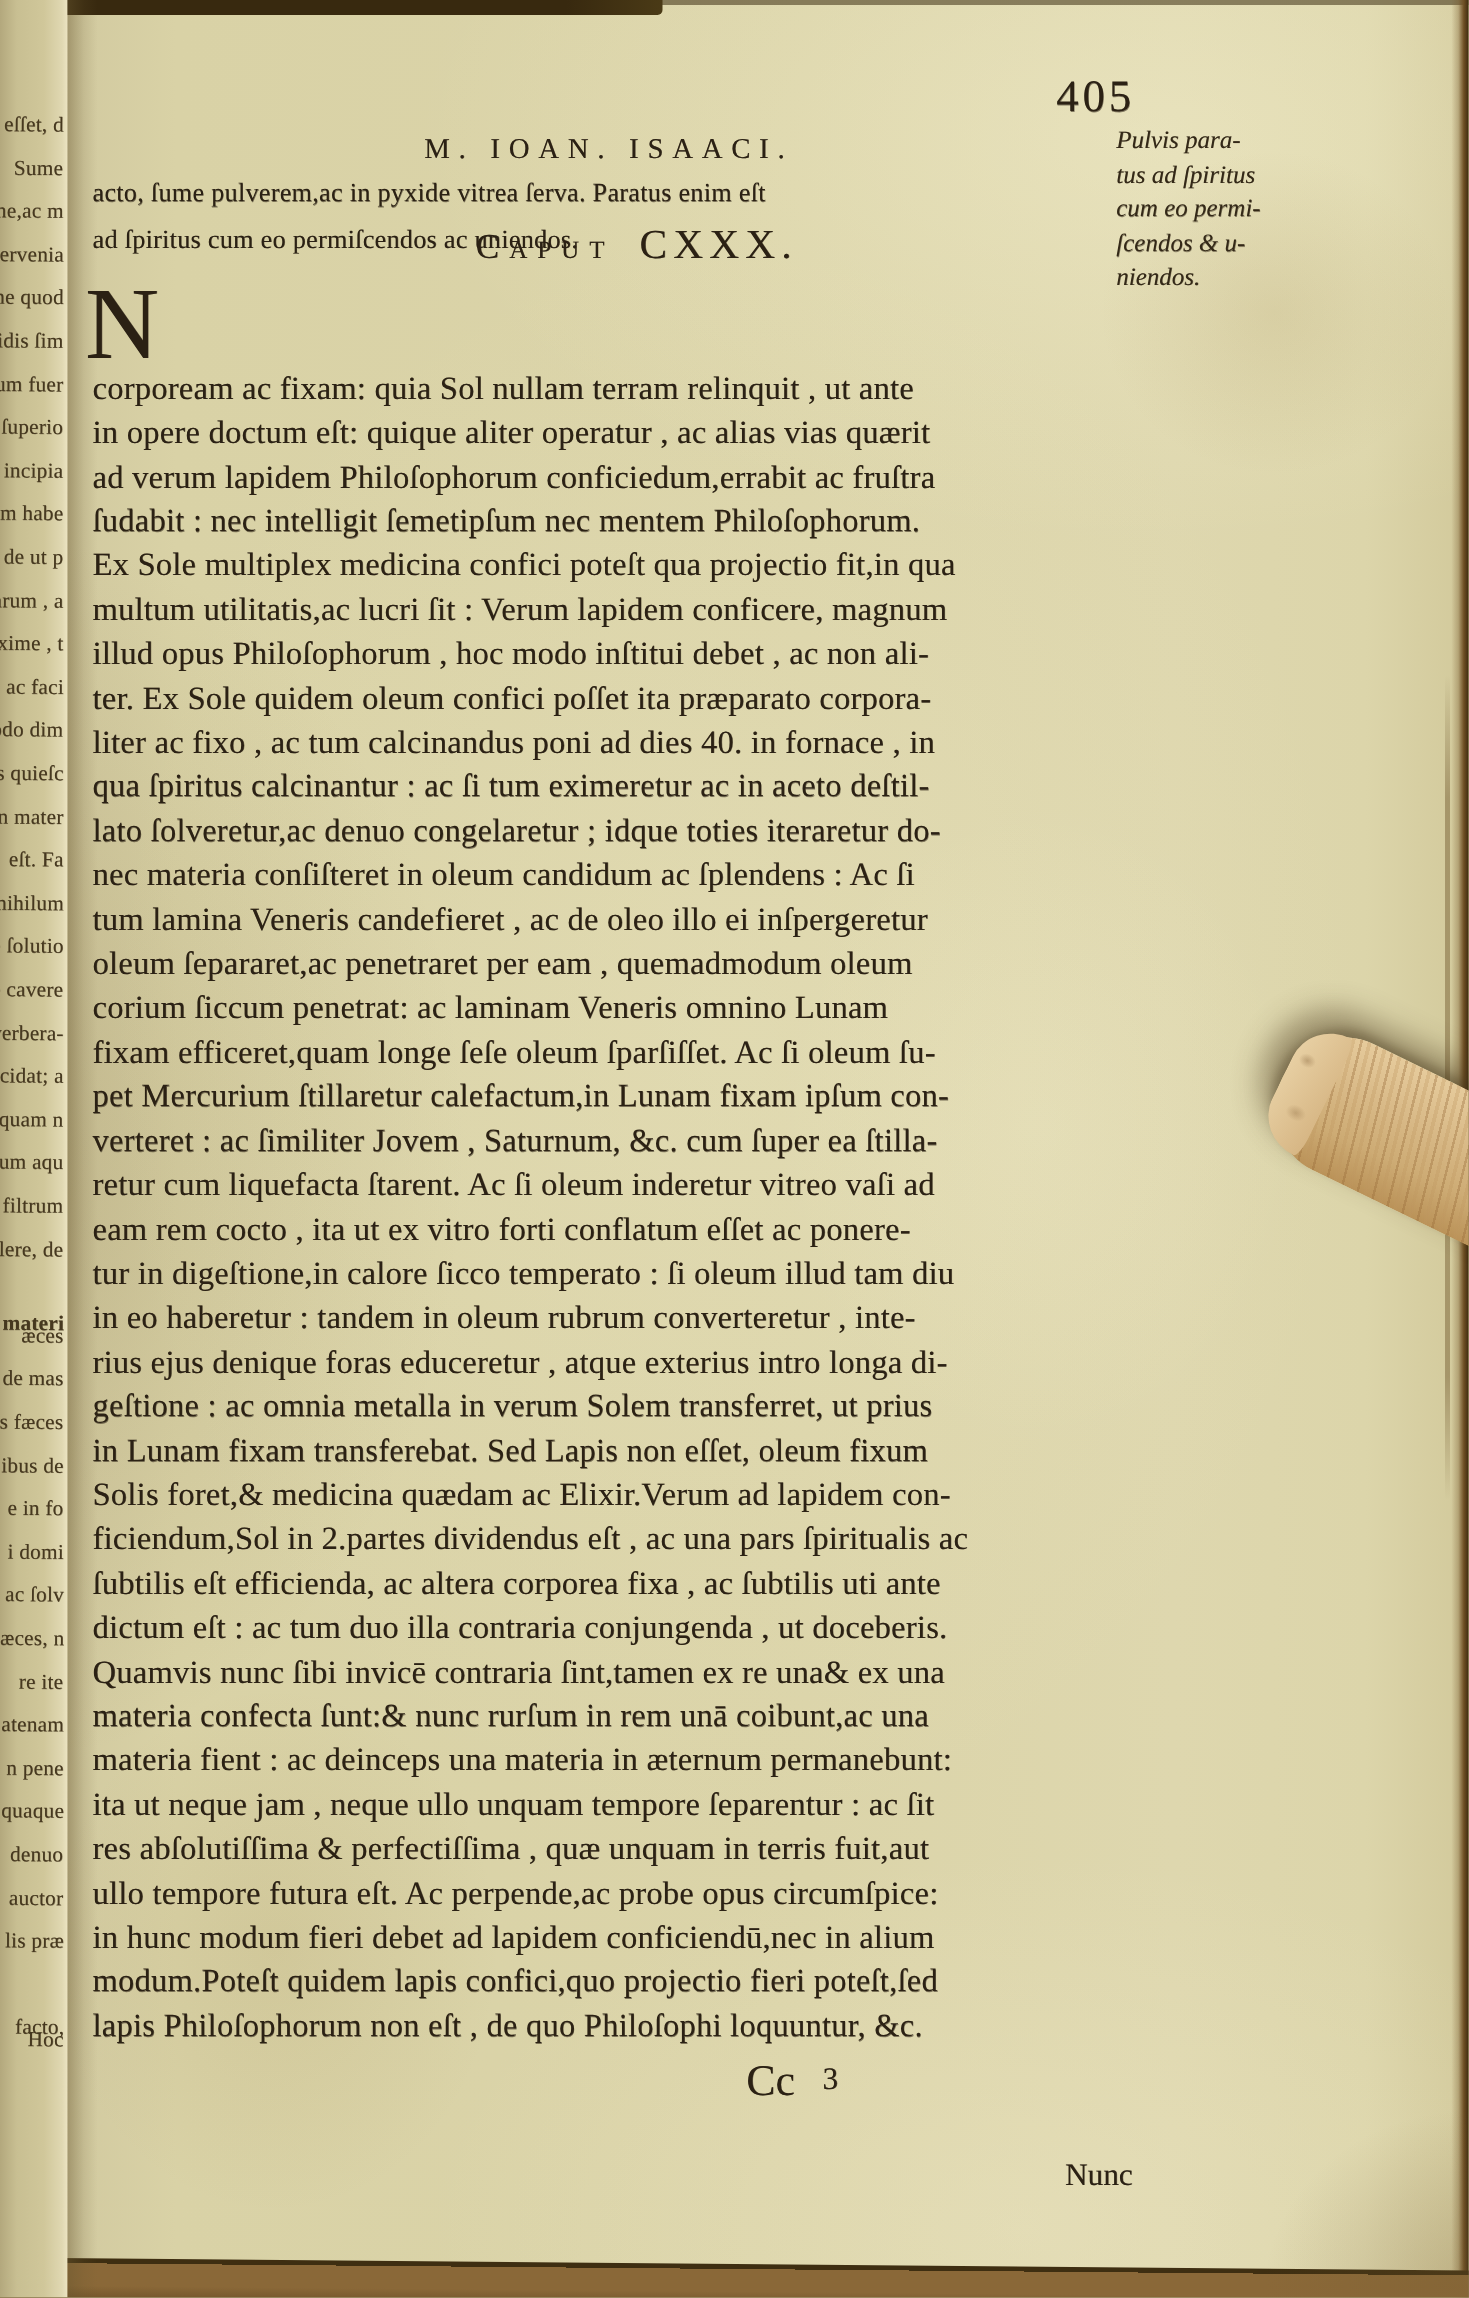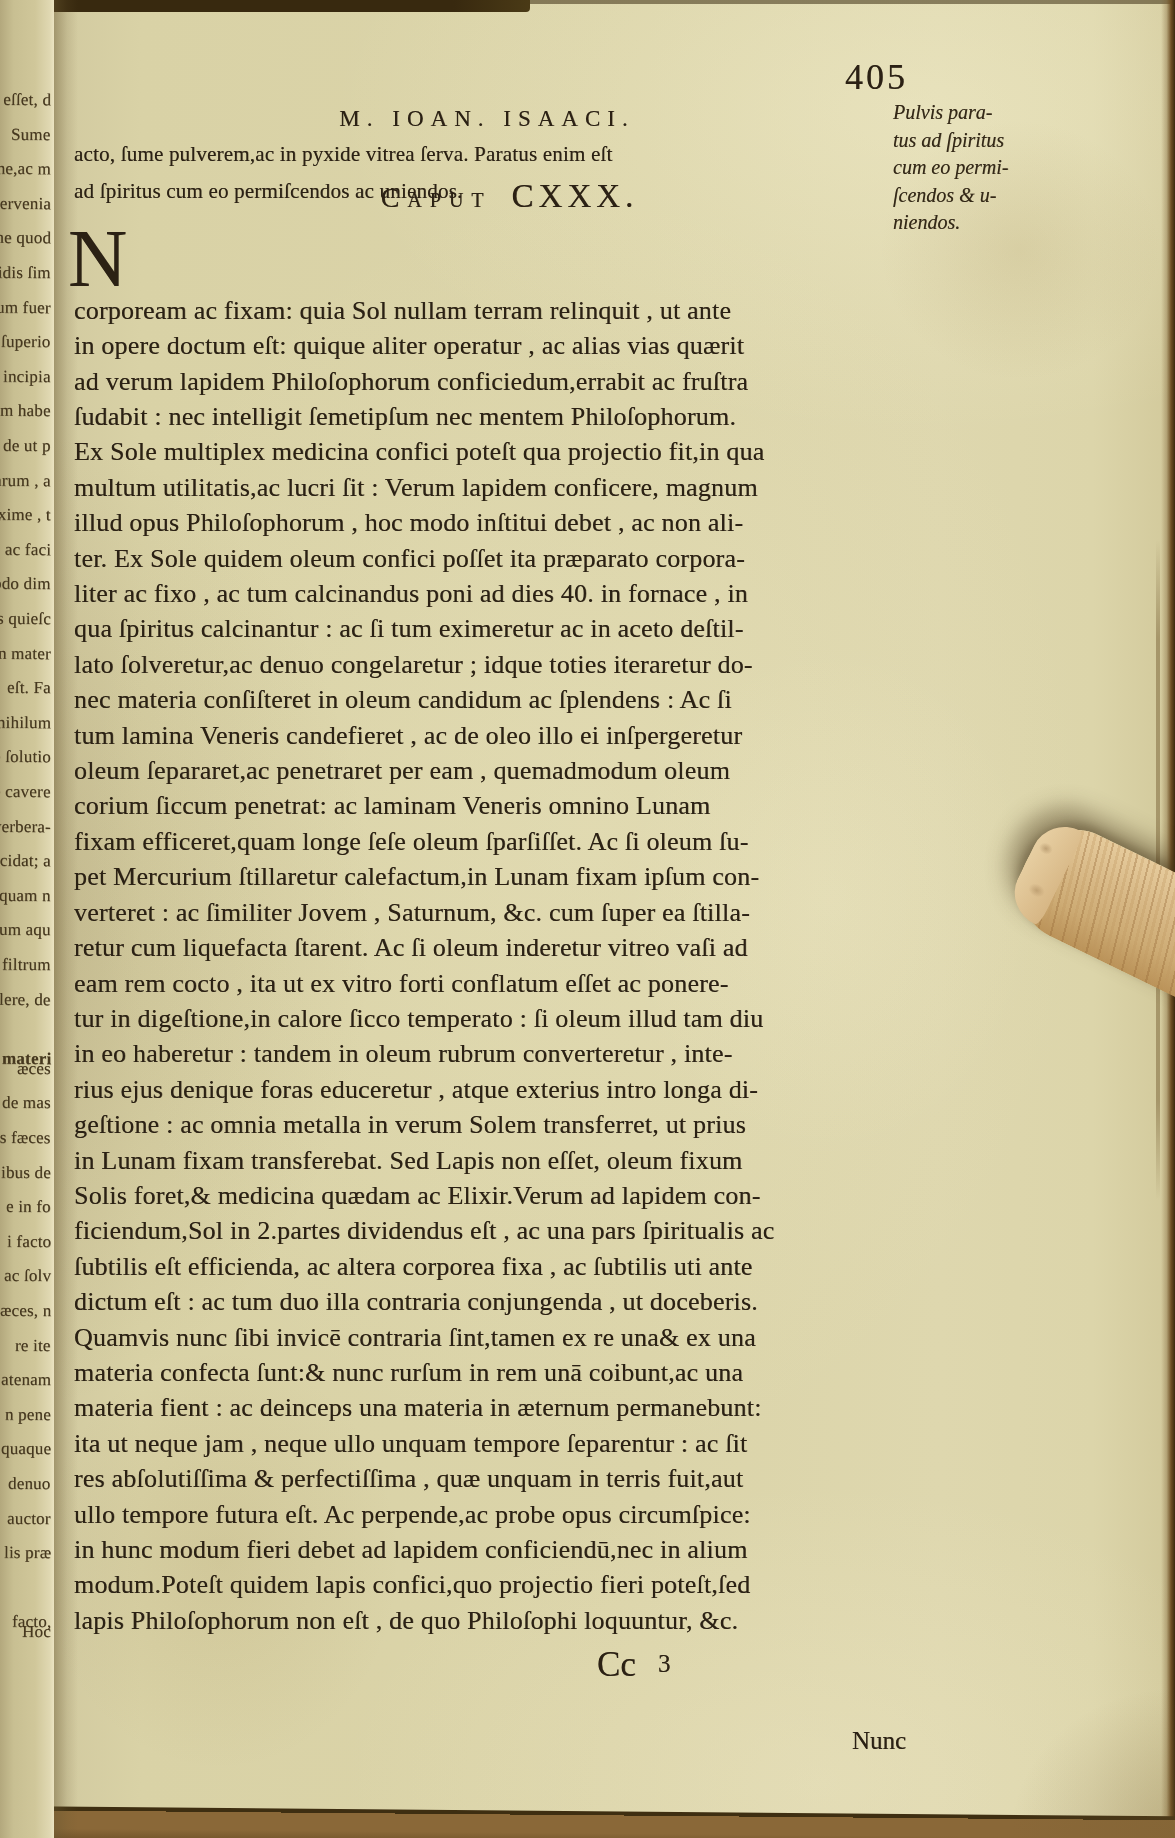--- a/index.html
+++ b/index.html
@@ -131,21 +131,21 @@
       <div class="frag" style="top: 885.8px;">quam n</div>
       <div class="frag" style="top: 920.4px;">um aqu</div>
       <div class="frag" style="top: 955px;">filtrum</div>
       <div class="frag" style="top: 989.6px;">lere, de</div>
       <div class="frag" style="top: 1049px; font-weight: bold;">materi</div>
       <div class="frag" style="top: 1058.8px;">æces</div>
       <div class="frag" style="top: 1093.4px;">de mas</div>
       <div class="frag" style="top: 1128px;">os fæces</div>
       <div class="frag" style="top: 1162.6px;">ibus de</div>
       <div class="frag" style="top: 1197.2px;">e in fo</div>
-      <div class="frag" style="top: 1231.8px;">i facto</div>
+      <div class="frag" style="top: 1231.8px;">i domi</div>
       <div class="frag" style="top: 1266.4px;">ac ſolv</div>
       <div class="frag" style="top: 1301px;">æces, n</div>
       <div class="frag" style="top: 1335.6px;">re ite</div>
       <div class="frag" style="top: 1370.2px;">atenam</div>
       <div class="frag" style="top: 1404.8px;">n pene</div>
       <div class="frag" style="top: 1439.4px;">quaque</div>
       <div class="frag" style="top: 1474px;">denuo</div>
       <div class="frag" style="top: 1508.6px; text-align: right;">auctor</div>
       <div class="frag" style="top: 1543.2px;">lis præ</div>
       <div class="frag" style="top: 1577.8px; margin-top: 44px;">Hoc</div>

